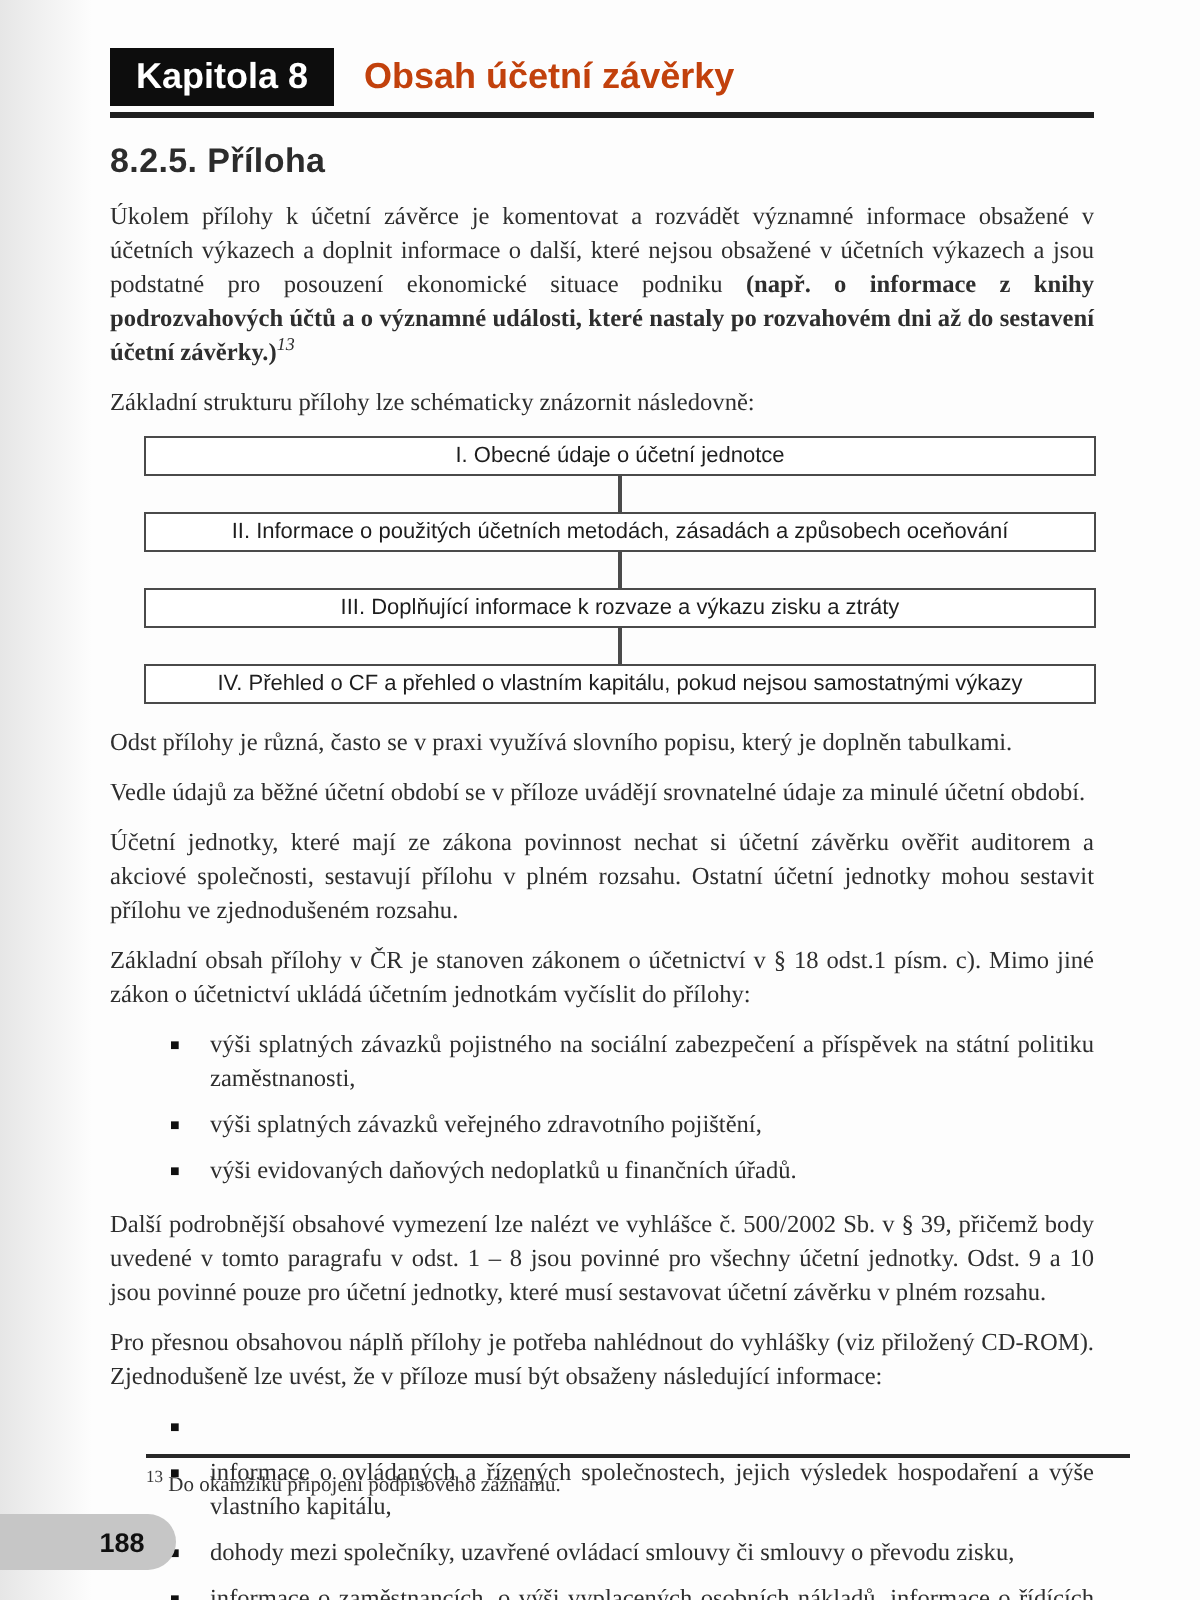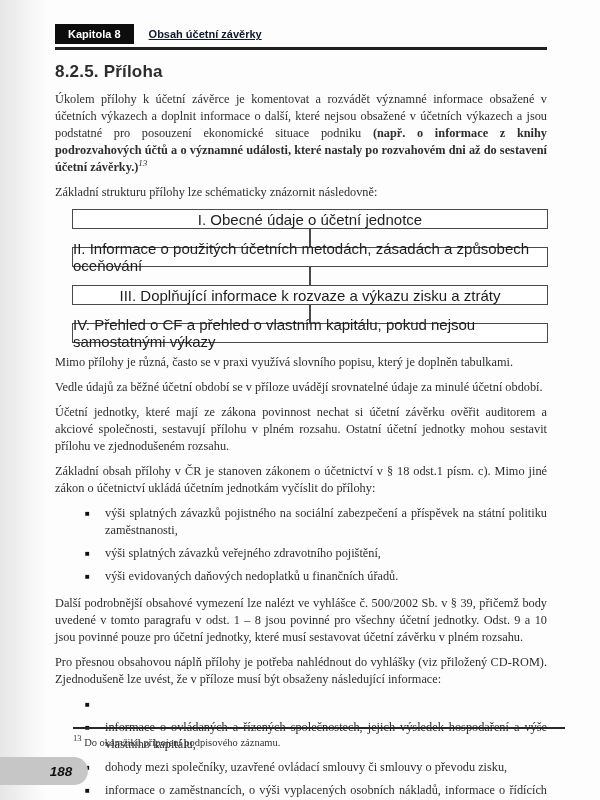--- a/index.html
+++ b/index.html
@@ -17,28 +17,28 @@
     pointer-events:none;
   }
   .content { position:absolute; left:55px; top:0; width:492px; }
 
   
   .header { margin-top:24px; white-space:nowrap; }
   .chapter-badge {
     display:inline-block;
     background:#0d0d0d; color:#ffffff;
     font-family:"Liberation Sans", sans-serif;
-    font-weight:bold; font-size:11px;
+    font-weight:bold; font-size:18px;
     padding:4px 13px 4px 13px;
     vertical-align:middle;
   }
   .chapter-title {
     font-family:"Liberation Sans", sans-serif;
-    font-weight:bold; font-size:11px; color:#0f172a;
-    margin-left:15px; vertical-align:middle;text-decoration:underline;
+    font-weight:bold; font-size:18px; color:#c2410c;
+    margin-left:15px; vertical-align:middle;
   }
   .header-rule { height:3px; background:#1f1f1f; margin-top:3px; }
 
   
   .section-heading {
     font-family:"Liberation Sans", sans-serif;
     font-weight:bold; font-size:17px; color:#2c2c2c;
     margin:12px 0 9px 0; letter-spacing:0.2px;
   }
 
@@ -50,21 +50,21 @@
   .italic-note { font-weight:bold; }
   sup.fnref { font-size:9px; font-style:italic; line-height:0; }
 
   
   .diagram { margin:4px 0 11px 17px; width:476px; }
   .diag-box {
     border:1px solid #4a4a4a; background:#ffffff;
     height:18px;
     display:flex; align-items:center; justify-content:center;
     font-family:"Liberation Sans", sans-serif;
-    font-size:15px; color:#1d1d1d;
+    font-size:11px; color:#1d1d1d;
   }
   .diag-connector { width:2px; height:18px; background:#4a4a4a; margin:0 auto; }
 
   
   .bullet-list { margin:0 0 10px 0; }
   .bullet-item { display:flex; padding-left:30px; margin-bottom:6px; }
   .bullet-glyph {
     flex:0 0 20px; font-size:8px; line-height:17px; color:#101010;
   }
   .bullet-text { flex:1; font-size:12.3px; line-height:17px; text-align:justify; }
@@ -77,21 +77,21 @@
 
   
   .page-number-tab {
     position:absolute; left:0; top:757px;
     width:88px; height:28px;
     background:#c6c6c6;
     border-radius:0 15px 15px 0;
     display:flex; align-items:center; justify-content:center;
     padding-left:34px; box-sizing:border-box;
     font-family:"Liberation Sans", sans-serif;
-    font-weight:bold; font-size:13.5px; color:#101010;font-style:italic;
+    font-weight:bold; font-size:13.5px; color:#101010;
   }
 </style>
 </head>
 <body>
 
 <div class="page-edge-shadow"></div>
 
 <div class="content">
 
   <div class="header">
@@ -108,21 +108,21 @@
   <div class="diagram">
     <div class="diag-box">I. Obecné údaje o účetní jednotce</div>
     <div class="diag-connector"></div>
     <div class="diag-box">II. Informace o použitých účetních metodách, zásadách a způsobech oceňování</div>
     <div class="diag-connector"></div>
     <div class="diag-box">III. Doplňující informace k rozvaze a výkazu zisku a ztráty</div>
     <div class="diag-connector"></div>
     <div class="diag-box">IV. Přehled o CF a přehled o vlastním kapitálu, pokud nejsou samostatnými výkazy</div>
   </div>
 
-  <p class="para">Mimo přílohy je různá, často se v praxi využívá slovního popisu, který je doplněn tabulkami.</p>
+  <p class="para">Odst přílohy je různá, často se v praxi využívá slovního popisu, který je doplněn tabulkami.</p>
   <p class="para">Vedle údajů za běžné účetní období se v příloze uvádějí srovnatelné údaje za minulé účetní období.</p>
   <p class="para">Účetní jednotky, které mají ze zákona povinnost nechat si účetní závěrku ověřit auditorem a akciové společnosti, sestavují přílohu v plném rozsahu. Ostatní účetní jednotky mohou sestavit přílohu ve zjednodušeném rozsahu.</p>
   <p class="para">Základní obsah přílohy v ČR je stanoven zákonem o účetnictví v § 18 odst.1 písm. c). Mimo jiné zákon o účetnictví ukládá účetním jednotkám vyčíslit do přílohy:</p>
 
   <div class="bullet-list">
     <div class="bullet-item">
       <span class="bullet-glyph">■</span>
       <span class="bullet-text">výši splatných závazků pojistného na sociální zabezpečení a příspěvek na státní politiku zaměstnanosti,</span>
     </div>
     <div class="bullet-item">

